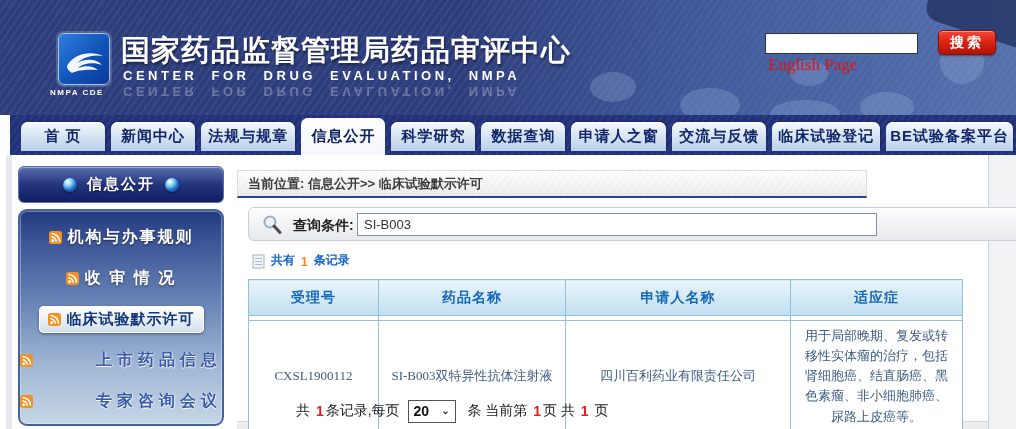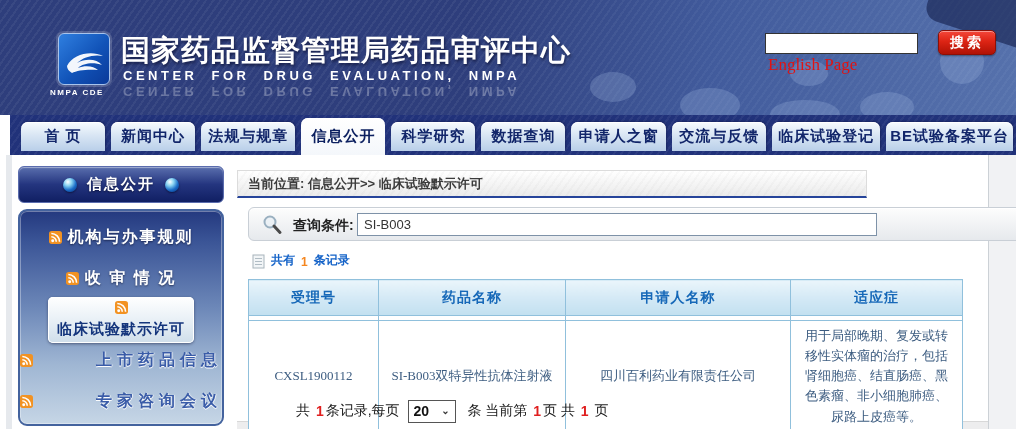--- a/index.html
+++ b/index.html
@@ -71,21 +71,21 @@
     border:2px solid #44639e; box-shadow:inset 0 0 0 1px rgba(255,255,255,.35);
     padding-top:6px; z-index:2; }
   .sb-item { height:41px; display:flex; align-items:center; justify-content:center; gap:6px;
     font-size:16px; font-weight:bold; cursor:pointer; }
   .sb-item.lite { color:#ffffff; letter-spacing:2px; text-shadow:0 1px 2px rgba(0,0,25,.55); }
   .sb-item.deep { color:#3a5ca8; letter-spacing:5px;
     text-shadow:0 1px 0 rgba(255,255,255,.95), 1px 0 1px rgba(255,255,255,.7);justify-content:space-between; }
   .sb-pill { display:inline-flex; align-items:center; gap:6px; padding:4px 9px; border-radius:5px;
     background:linear-gradient(180deg,#ffffff 0%, #e4edf4 60%, #cfdeea 100%);
     color:#14357c; font-size:15px; font-weight:bold; letter-spacing:1px;
-    box-shadow:0 1px 3px rgba(0,0,30,.45), inset 0 0 0 1px #ffffff;flex-direction:column; }
+    box-shadow:0 1px 3px rgba(0,0,30,.45), inset 0 0 0 1px #ffffff; }
   .rss { flex:0 0 auto; }
 
   
   .breadcrumb { position:absolute; left:237px; top:170px; width:630px; height:28px;
     background:linear-gradient(#ffffff,#ebebeb);
     background-image:repeating-linear-gradient(125deg, rgba(0,0,0,.02) 0 2px, rgba(0,0,0,0) 2px 6px),
       linear-gradient(#ffffff,#ebebeb);
     border:1px solid #dcdcdc; border-bottom:2px solid #26449a;
     display:flex; align-items:center; padding-left:10px;
     color:#3c3c3c; font-size:13px; font-weight:bold; }

